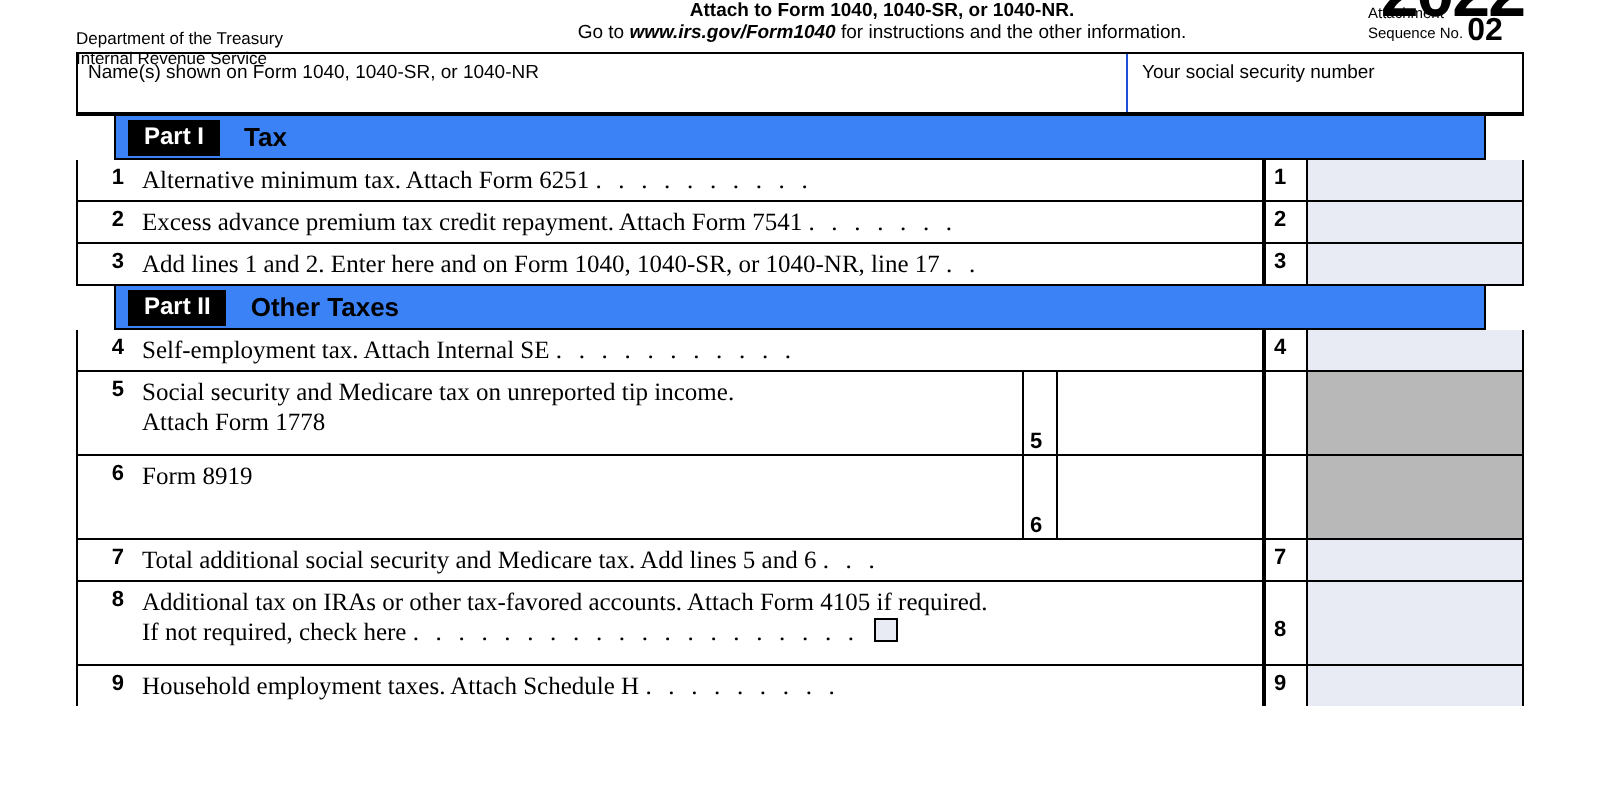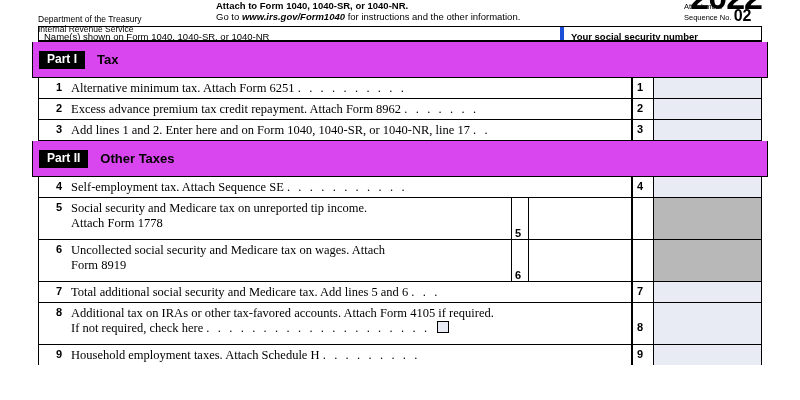--- a/index.html
+++ b/index.html
@@ -32,20 +32,21 @@
   }
   .agency {
     width: 178px;
     font-size: 8.5px;
     line-height: 10px;
     padding-top: 14px;
     font-family: "Liberation Sans", sans-serif;
   }
   .center-head {
     flex: 1;
+    text-align: center;
     font-family: "Liberation Sans", sans-serif;
   }
   .center-head .l1 {
     font-size: 9.5px;
     font-weight: bold;
     line-height: 11px;
   }
   .center-head .l2 {
     font-size: 9.5px;
     line-height: 12px;
@@ -82,47 +83,47 @@
     font-weight: bold;
     vertical-align: -1px;
   }
 
   
   .namerow {
     position: relative;
     margin: 0 38px;
     border: 1px solid #000;
     border-bottom: 2px solid #000;
-    height: 16px;
+    height: 32px;
     display: flex;
     box-sizing: border-box;
   }
   .namerow .nm {
     flex: 1;
     font-size: 9.5px;
     font-family: "Liberation Sans", sans-serif;
     padding: 4px 0 0 5px;
   }
   .namerow .ssn {
     width: 190px;
-    border-left: 4px solid #1d4ed8;
+    border-left: 1px solid #1d4ed8;
     font-size: 9.5px;
     font-family: "Liberation Sans", sans-serif;
     padding: 4px 0 0 7px;
-    font-weight: bold;
+    font-weight: normal;
   }
 
   
   .partbar {
-    margin: 0 32px;
+    margin: 0 57px;
     border-left: 1px solid #000;
     border-right: 1px solid #000;
     border-bottom: 1px solid #000;
-    background: #d946ef;
-    height: 36px;
+    background: #3b82f6;
+    height: 22px;
     display: flex;
     align-items: center;
     box-sizing: border-box;
   }
   .partbox {
     background: #000;
     color: #fff;
     font-family: "Liberation Sans", sans-serif;
     font-weight: bold;
     font-size: 12px;
@@ -270,21 +271,21 @@
         <span>Alternative minimum tax. Attach Form 6251</span>
         <span class="leader">. . . . . . . . . .</span>
       </div>
       <div class="amtnum">1</div>
       <div class="amt"></div>
     </div>
 
     <div class="row">
       <div class="num">2</div>
       <div class="desc">
-        <span>Excess advance premium tax credit repayment. Attach Form 8962</span>
+        <span>Excess advance premium tax credit repayment. Attach Form 7541</span>
         <span class="leader">. . . . . . .</span>
       </div>
       <div class="amtnum">2</div>
       <div class="amt"></div>
     </div>
 
     <div class="row">
       <div class="num">3</div>
       <div class="desc">
         <span>Add lines 1 and 2. Enter here and on Form 1040, 1040-SR, or 1040-NR, line 17</span>
@@ -298,21 +299,21 @@
   <div class="partbar">
     <span class="partbox">Part II</span>
     <span class="parttitle">Other Taxes</span>
   </div>
 
   <div class="rows">
 
     <div class="row">
       <div class="num">4</div>
       <div class="desc">
-        <span>Self-employment tax. Attach Sequence SE</span>
+        <span>Self-employment tax. Attach Internal SE</span>
         <span class="leader">. . . . . . . . . . .</span>
       </div>
       <div class="amtnum">4</div>
       <div class="amt"></div>
     </div>
 
     <div class="row h2l">
       <div class="num">5</div>
       <div class="desc justify">
         <div>Social security and Medicare tax on unreported tip income.</div>
@@ -322,21 +323,20 @@
         <div class="subnum">5</div>
         <div class="subamt"></div>
       </div>
       <div class="amtnum"></div>
       <div class="amt shaded"></div>
     </div>
 
     <div class="row h2l">
       <div class="num">6</div>
       <div class="desc">
-        <div>Uncollected social security and Medicare tax on wages. Attach</div>
         <div>Form 8919</div>
       </div>
       <div class="sub">
         <div class="subnum">6</div>
         <div class="subamt"></div>
       </div>
       <div class="amtnum"></div>
       <div class="amt shaded"></div>
     </div>
 

